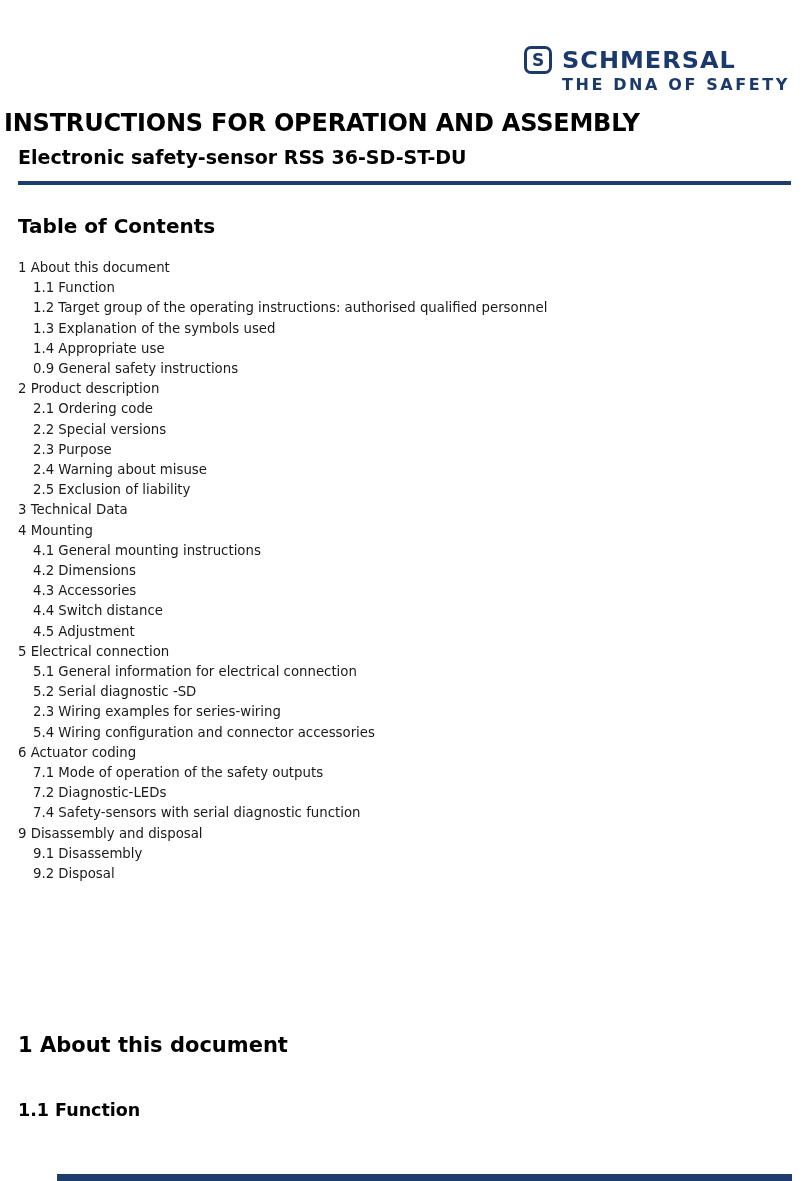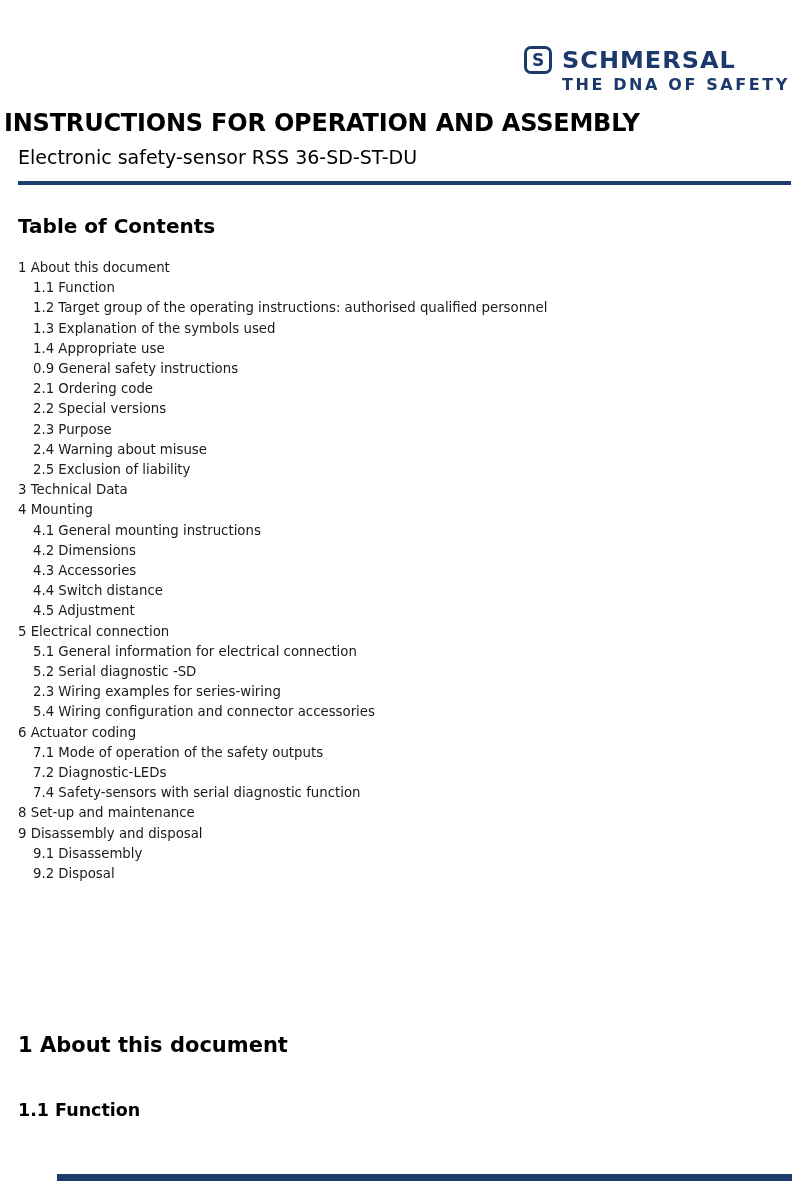--- a/index.html
+++ b/index.html
@@ -66,21 +66,21 @@
     font-weight: bold;
     color: #000000;
     letter-spacing: -0.2px;
     white-space: nowrap;
   }
   .doc-subtitle {
     position: absolute;
     top: 146px;
     left: 18px;
     font-size: 19px;
-    font-weight: normal;
+    font-weight: bold;
     color: #000000;
     white-space: nowrap;
   }
   .header-rule {
     position: absolute;
     top: 181px;
     left: 18px;
     right: 17px;
     height: 4px;
     background: #1d3d6e;
@@ -158,20 +158,21 @@
 
   <div class="toc-heading">Table of Contents</div>
 
   <div class="toc-list">
       <div class="toc-item level-1">1 About this document</div>
       <div class="toc-item level-2">1.1 Function</div>
       <div class="toc-item level-2">1.2 Target group of the operating instructions: authorised qualified personnel</div>
       <div class="toc-item level-2">1.3 Explanation of the symbols used</div>
       <div class="toc-item level-2">1.4 Appropriate use</div>
       <div class="toc-item level-2">0.9 General safety instructions</div>
+      <div class="toc-item level-1">2 Product description</div>
       <div class="toc-item level-2">2.1 Ordering code</div>
       <div class="toc-item level-2">2.2 Special versions</div>
       <div class="toc-item level-2">2.3 Purpose</div>
       <div class="toc-item level-2">2.4 Warning about misuse</div>
       <div class="toc-item level-2">2.5 Exclusion of liability</div>
       <div class="toc-item level-1">3 Technical Data</div>
       <div class="toc-item level-1">4 Mounting</div>
       <div class="toc-item level-2">4.1 General mounting instructions</div>
       <div class="toc-item level-2">4.2 Dimensions</div>
       <div class="toc-item level-2">4.3 Accessories</div>
@@ -179,21 +180,20 @@
       <div class="toc-item level-2">4.5 Adjustment</div>
       <div class="toc-item level-1">5 Electrical connection</div>
       <div class="toc-item level-2">5.1 General information for electrical connection</div>
       <div class="toc-item level-2">5.2 Serial diagnostic -SD</div>
       <div class="toc-item level-2">2.3 Wiring examples for series-wiring</div>
       <div class="toc-item level-2">5.4 Wiring configuration and connector accessories</div>
       <div class="toc-item level-1">6 Actuator coding</div>
       <div class="toc-item level-2">7.1 Mode of operation of the safety outputs</div>
       <div class="toc-item level-2">7.2 Diagnostic-LEDs</div>
       <div class="toc-item level-2">7.4 Safety-sensors with serial diagnostic function</div>
-      <div class="toc-item level-1">8 Set-up and maintenance</div>
       <div class="toc-item level-1">9 Disassembly and disposal</div>
       <div class="toc-item level-2">9.1 Disassembly</div>
       <div class="toc-item level-2">9.2 Disposal</div>
     </div>
 
   <div class="section-h1">1 About this document</div>
 
   <div class="section-h2">1.1 Function</div>
 
   <div class="footer-bar"></div>

